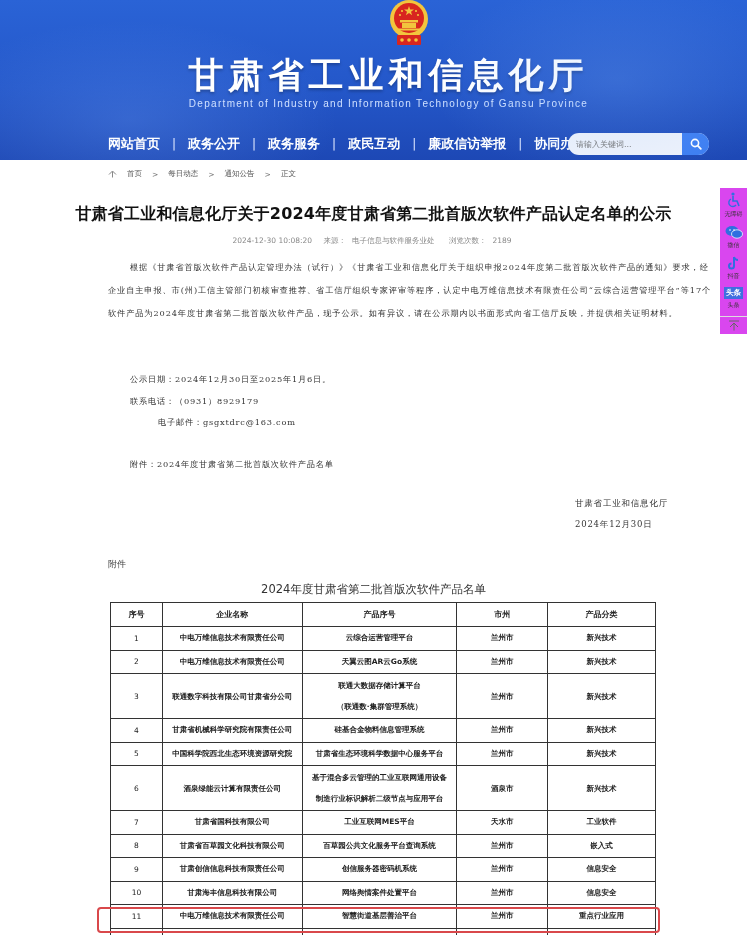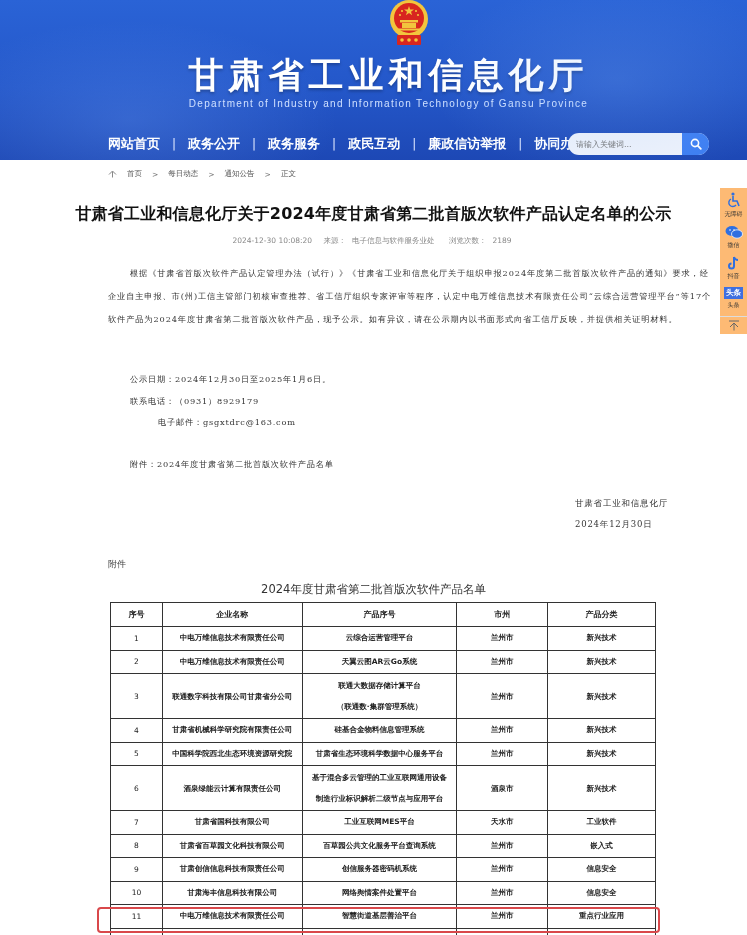--- a/index.html
+++ b/index.html
@@ -70,21 +70,21 @@
   .meta {
     position: absolute; left: 0; width: 747px; top: 236px; text-align: center;
     font-size: 7.5px; color: #888;
   }
   .meta span { margin: 12px 3px; }
 
   .body-text {
     position: absolute; left: 108px; width: 605px; font-family: "DejaVu Serif", serif;
     font-size: 8.2px; color: #333; line-height: 23px; letter-spacing: 0.9px;
   }
-  .para1 { top: 262px; text-indent: 22px; }
+  .para1 { top: 256px; text-indent: 22px; }
   .info-line {
     position: absolute; left: 130px; font-family: "DejaVu Serif", serif;
     font-size: 8.2px; color: #333; letter-spacing: 0.8px;
   }
   .sign {
     position: absolute; left: 575px; font-family: "DejaVu Serif", serif;
     font-size: 8.5px; color: #333; letter-spacing: 0.8px;
   }
   .attach-label {
     position: absolute; left: 108px; top: 558px; font-size: 9px; color: #444;
@@ -113,21 +113,21 @@
   .col-cat { width: 108px; }
 
   .highlight {
     position: absolute; left: 97px; top: 907px; width: 563px; height: 26px;
     border: 2px solid #d9484b; border-radius: 4px; pointer-events: none;
   }
 
   
   .side-tools {
     position: absolute; left: 720px; top: 188px; width: 27px;
-    background: #fdba74; display: flex; flex-direction: column; align-items: center;
+    background: #d946ef; display: flex; flex-direction: column; align-items: center;
     padding-top: 4px;
   }
   .tool {
     display: flex; flex-direction: column; align-items: center; margin-bottom: 6px; cursor: pointer;
   }
   .tool-label { font-size: 6px; color: #333; margin-top: 2px; white-space: nowrap; }
   .toutiao-badge {
     background: #3f6fe0; color: #fff; font-size: 7.5px; font-weight: bold; padding: 1px 2px; line-height: 10px;
   }
   .back-top {

